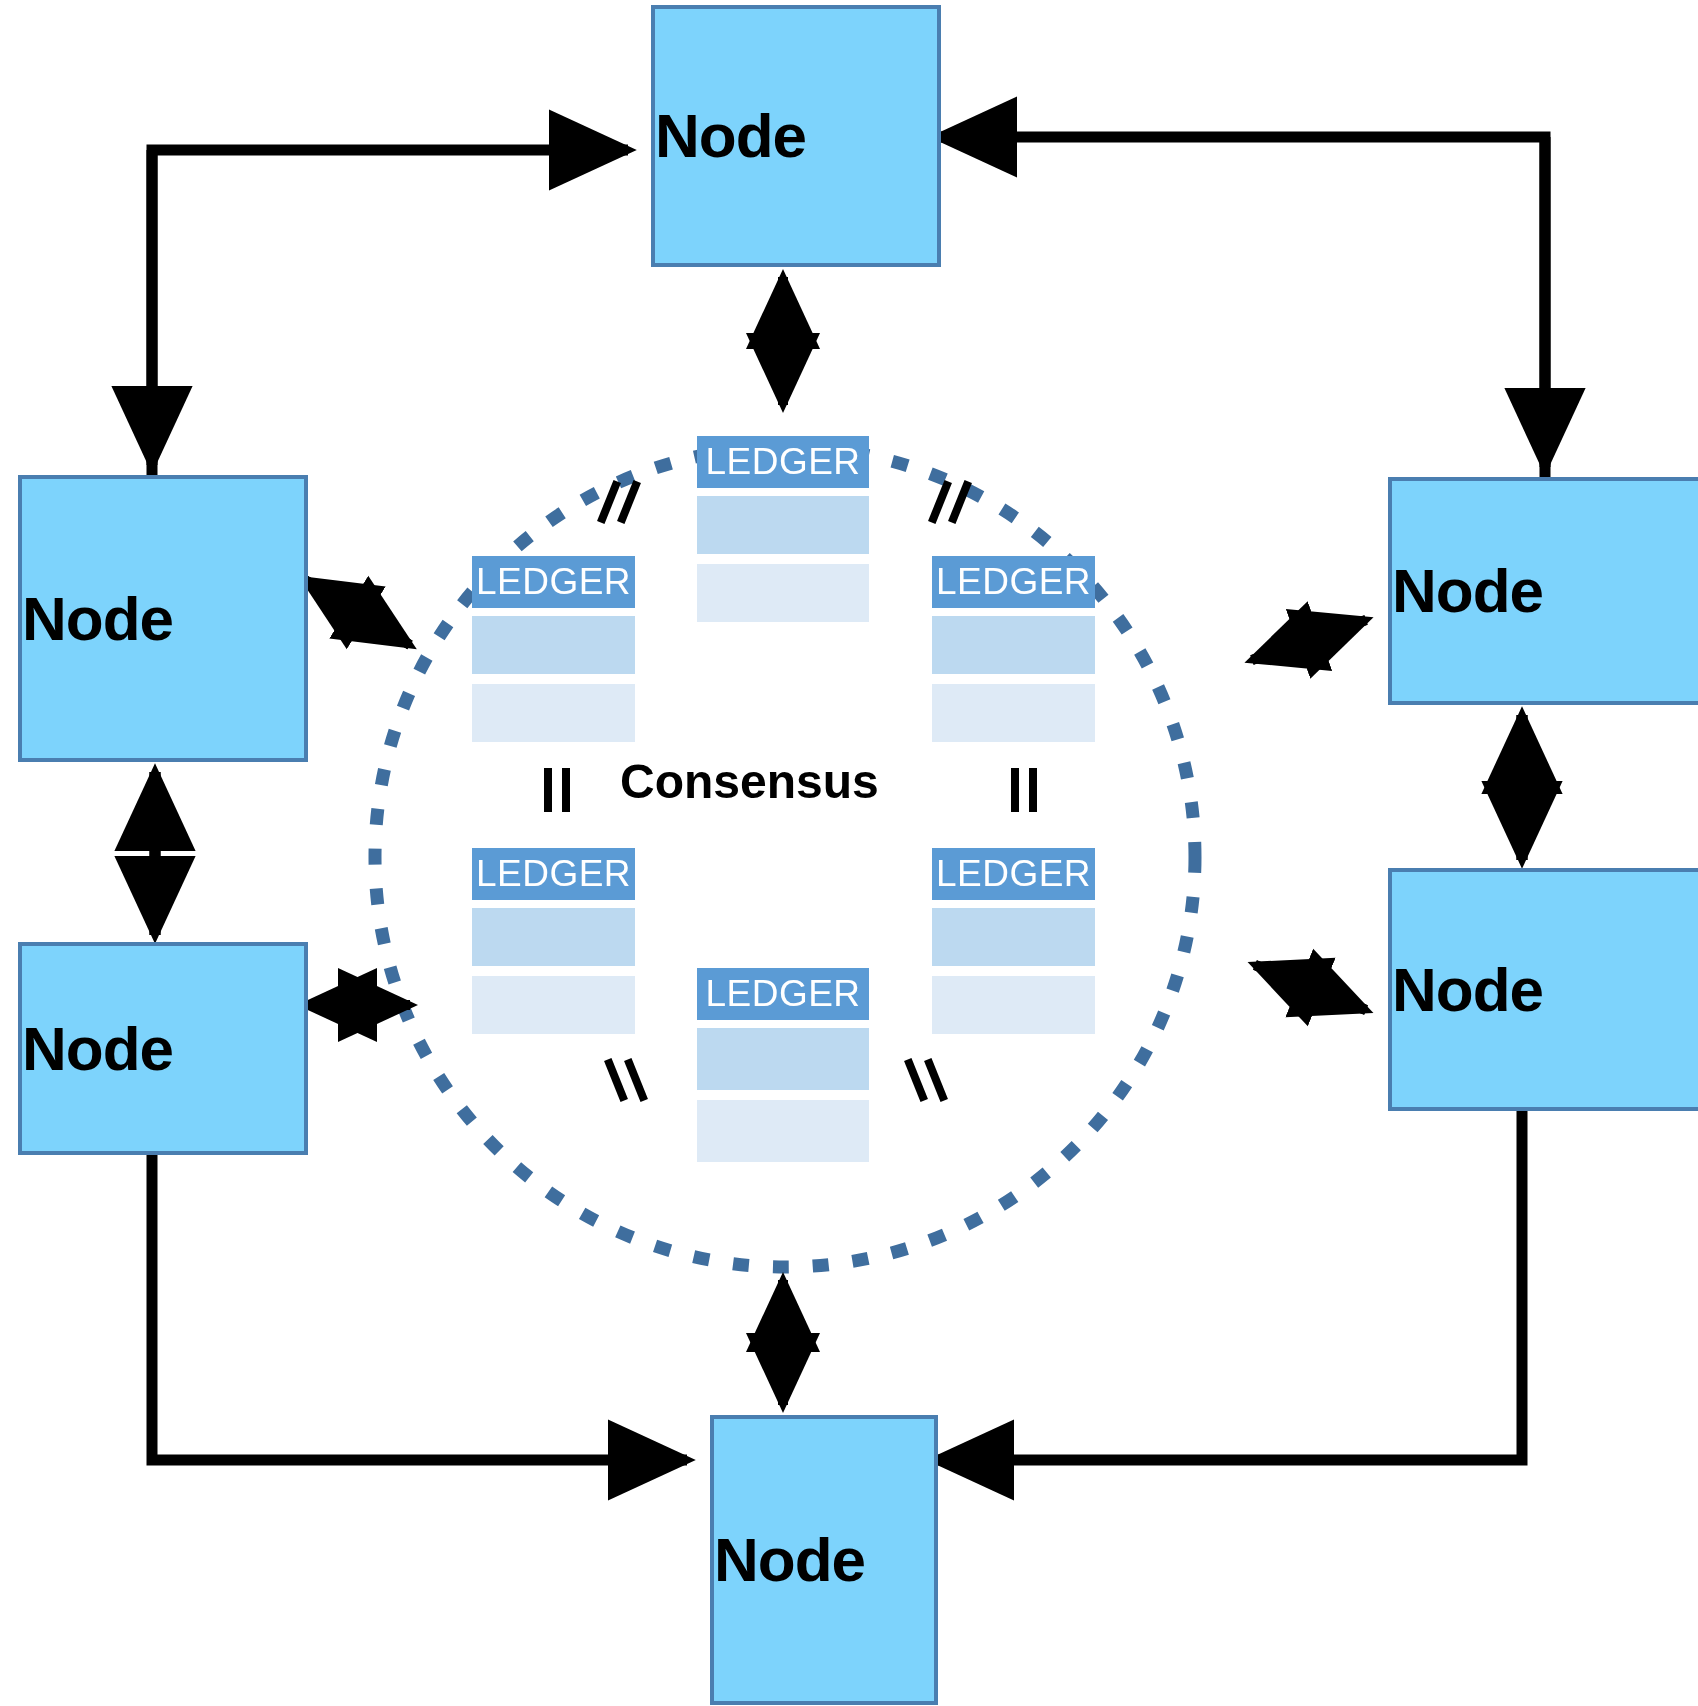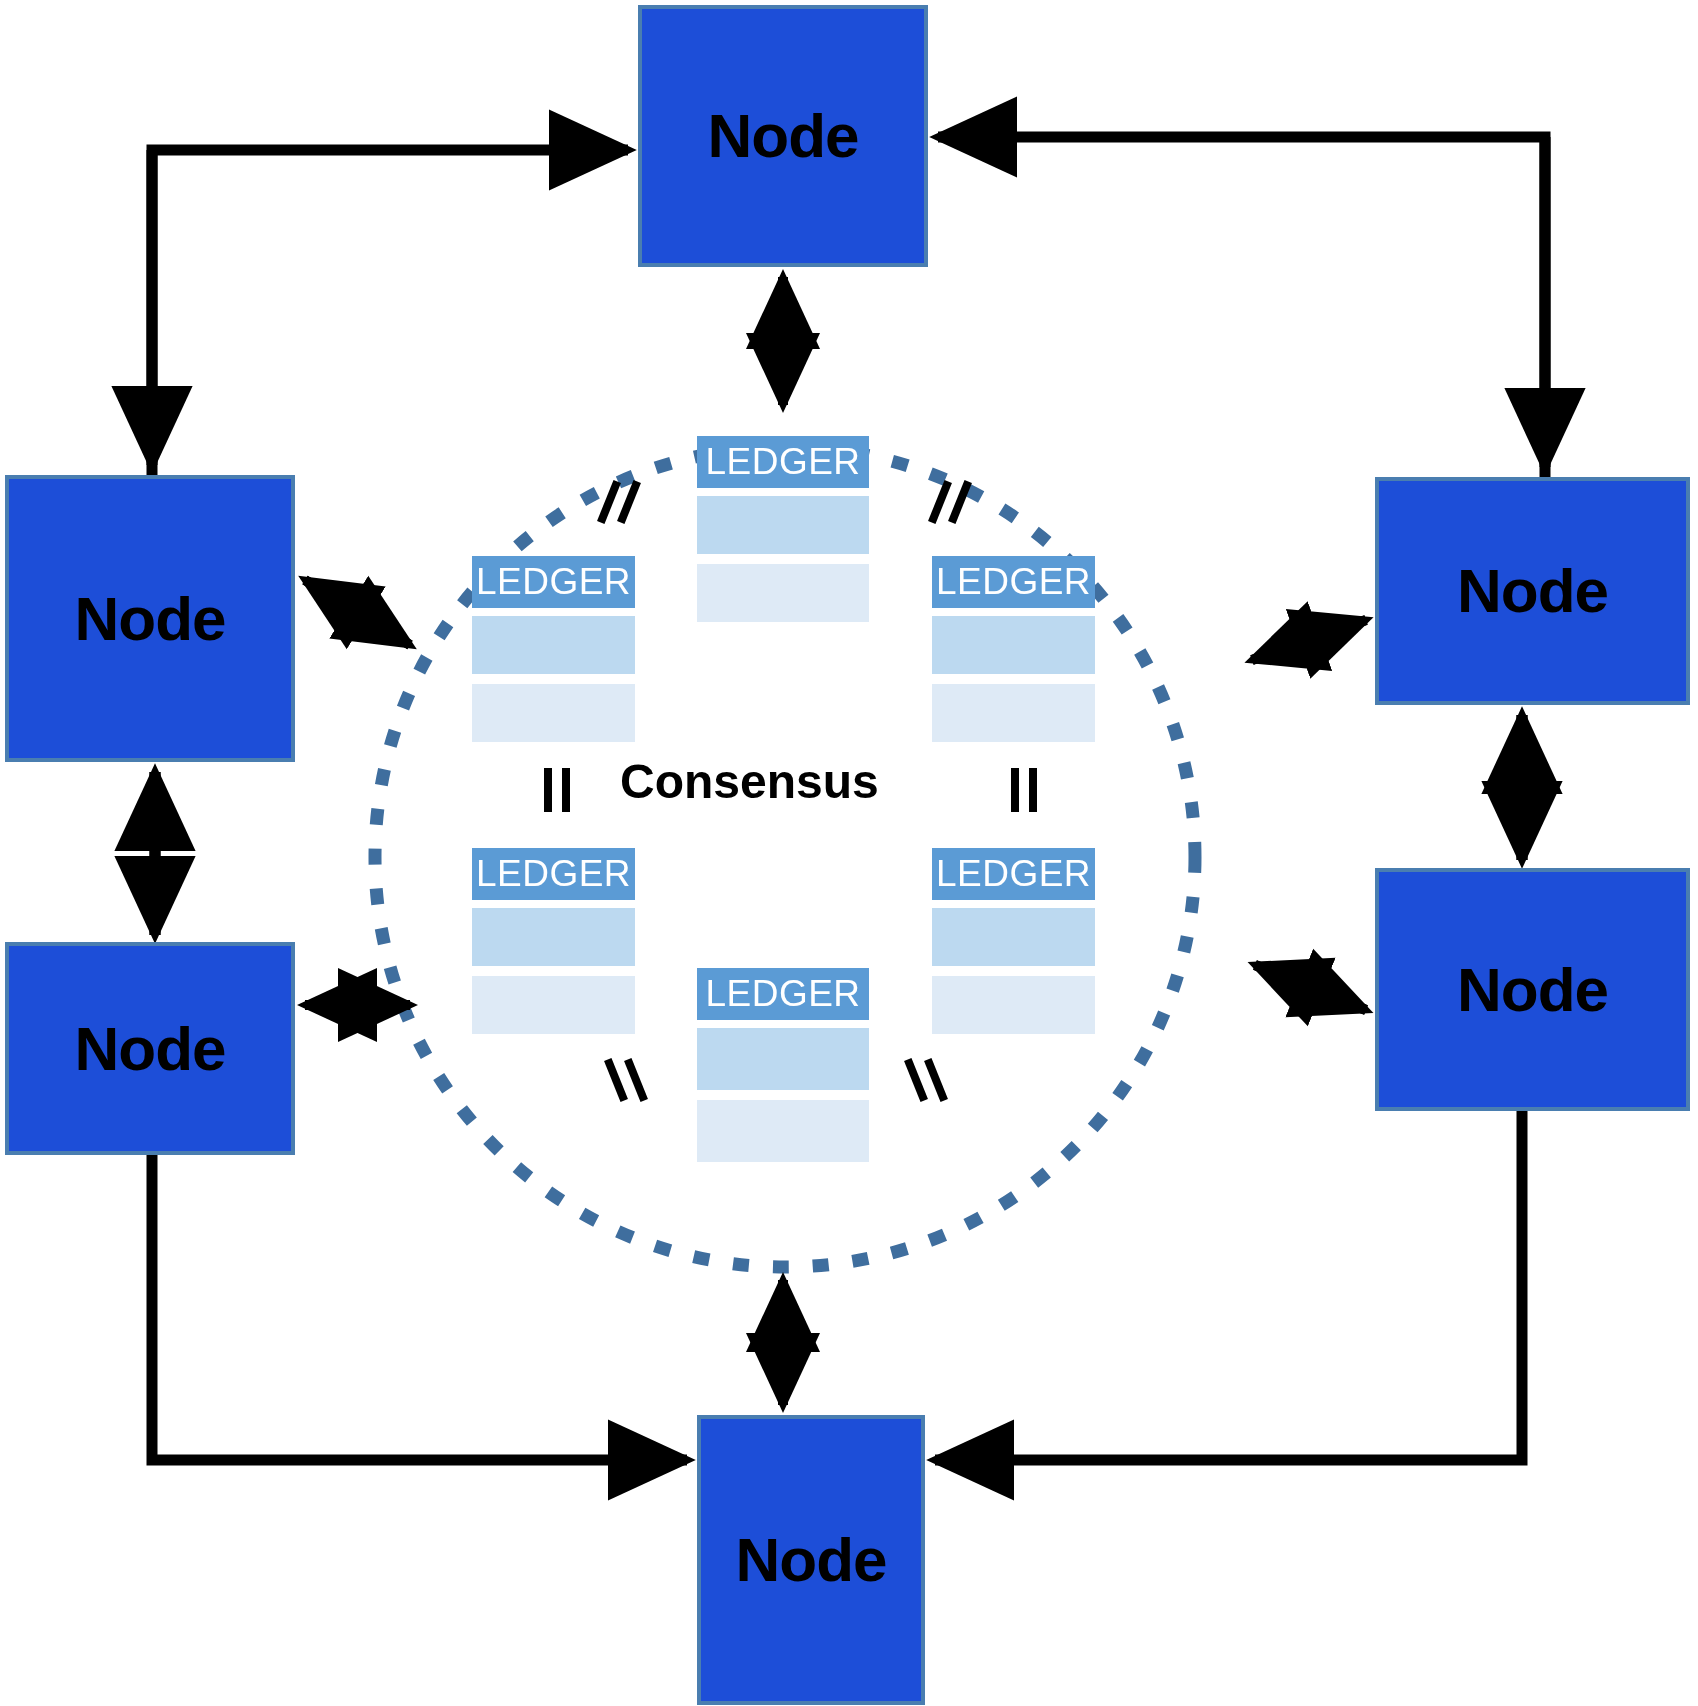--- a/index.html
+++ b/index.html
@@ -1,24 +1,24 @@
 <!DOCTYPE html>
 <html><head>
 <meta charset="utf-8">
 <style>
   html,body{margin:0;padding:0;background:#ffffff;}
   body{width:1698px;height:1706px;font-family:"Liberation Sans",sans-serif;}
   #canvas{position:relative;width:1698px;height:1706px;overflow:hidden;background:#fff;}
   #wires{position:absolute;left:0;top:0;width:1698px;height:1706px;}
   .node{
     position:absolute;
-    background:#1d4ed8;
+    background:#7dd3fc;
     border:4px solid #4A7EB0;
     box-sizing:border-box;
-    display:flex;align-items:center;justify-content:center;
+    display:flex;align-items:center;justify-content:flex-start;margin-left:13px;
   }
   .node-label{
     font-family:"Liberation Sans",sans-serif;
     font-weight:bold;
     font-size:62px;
     color:#000;
     letter-spacing:-1px;
     line-height:1;
   }
   .ledger{position:absolute;}

